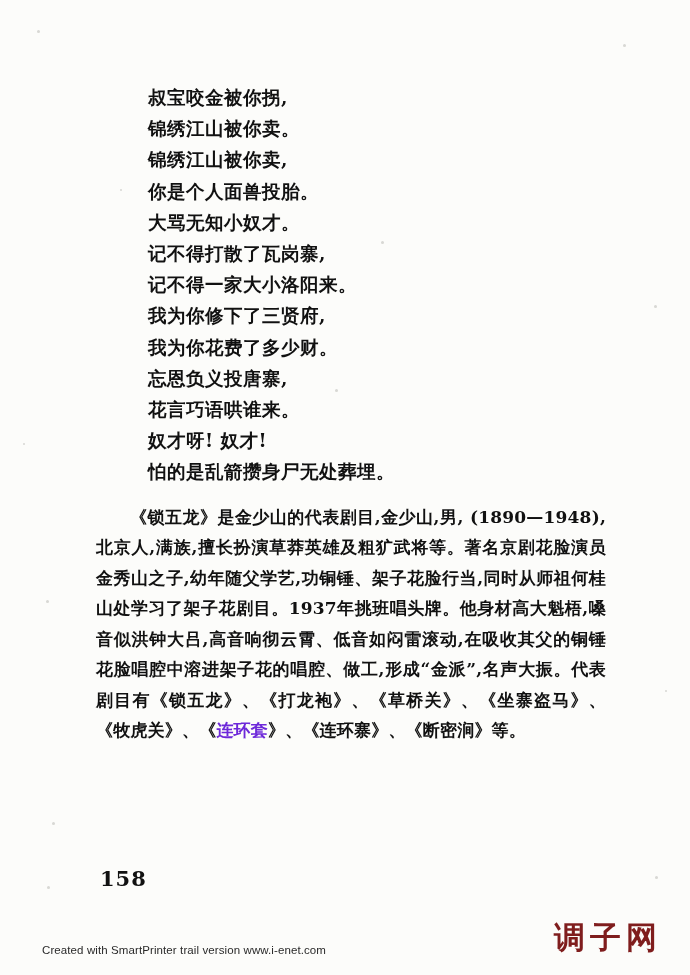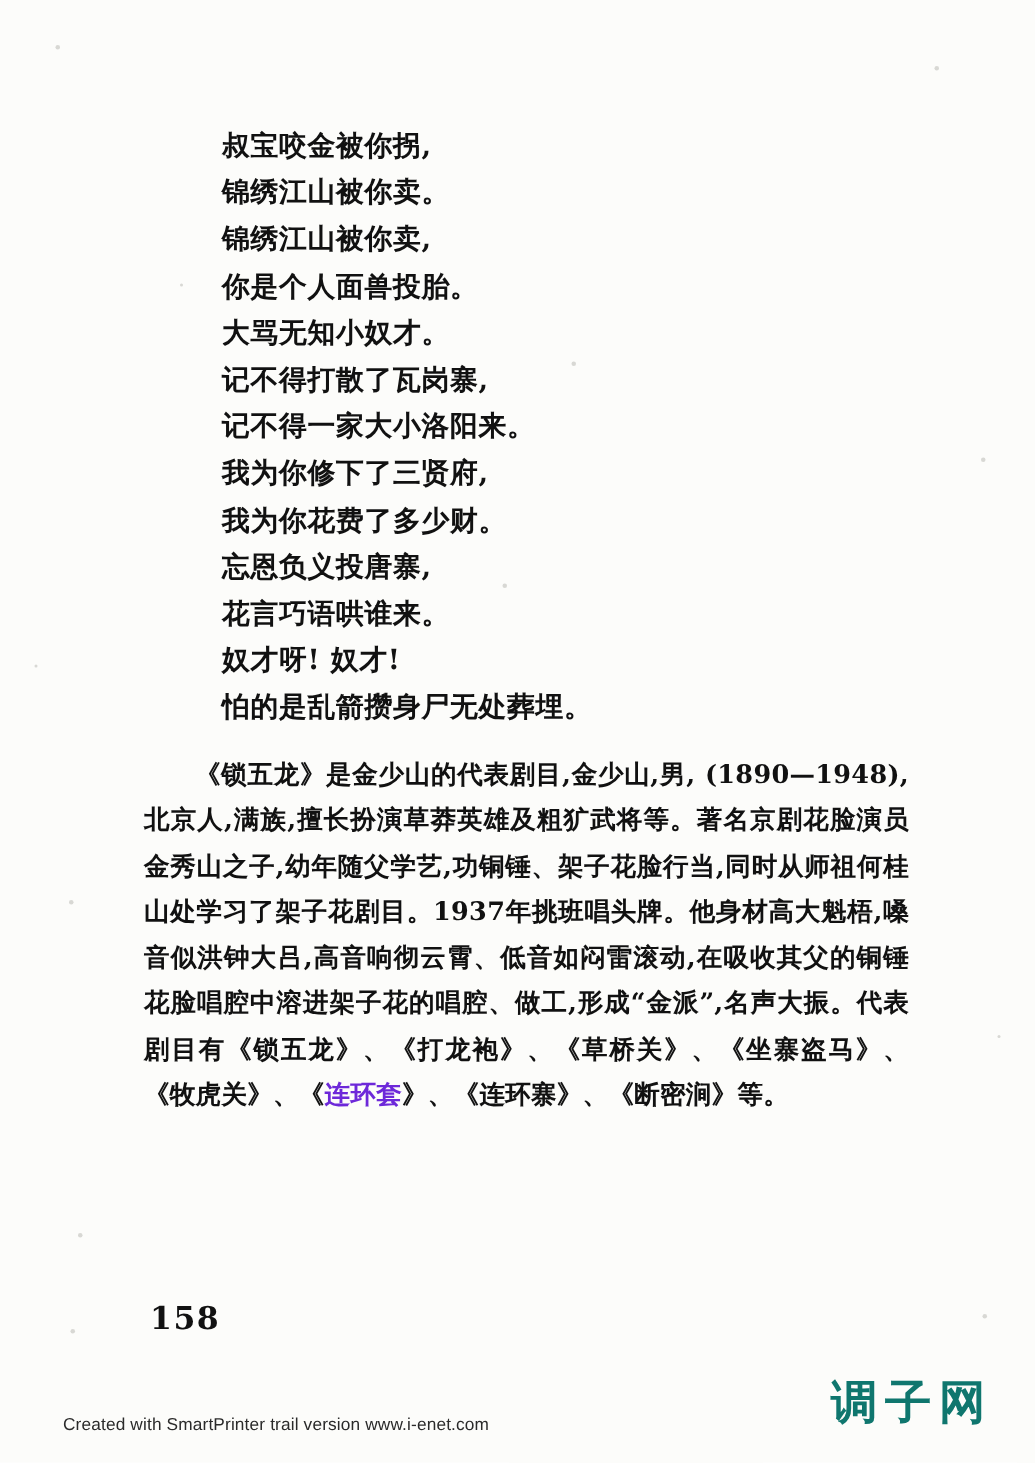--- a/index.html
+++ b/index.html
@@ -83,24 +83,24 @@
   .watermark {
     position: absolute;
     right: 28px;
     bottom: 22px;
     text-align: right;
     user-select: none;
   }
   .watermark .wm-cn {
     font-size: 31px;
     font-weight: 700;
-    color: #0f766e;
+    color: #7f1d1d;
     letter-spacing: 5px;
     line-height: 1;
-    font-family: Liberation Mono, monospace;
+    font-family: Liberation Serif, serif;
   }
   .watermark .wm-en {
     margin-top: 7px;
     font-size: 21px;
     font-weight: 700;
     color: #c8c8c4;
     letter-spacing: 1px;
     line-height: 1;
     font-family: "Liberation Sans", sans-serif;
   }

